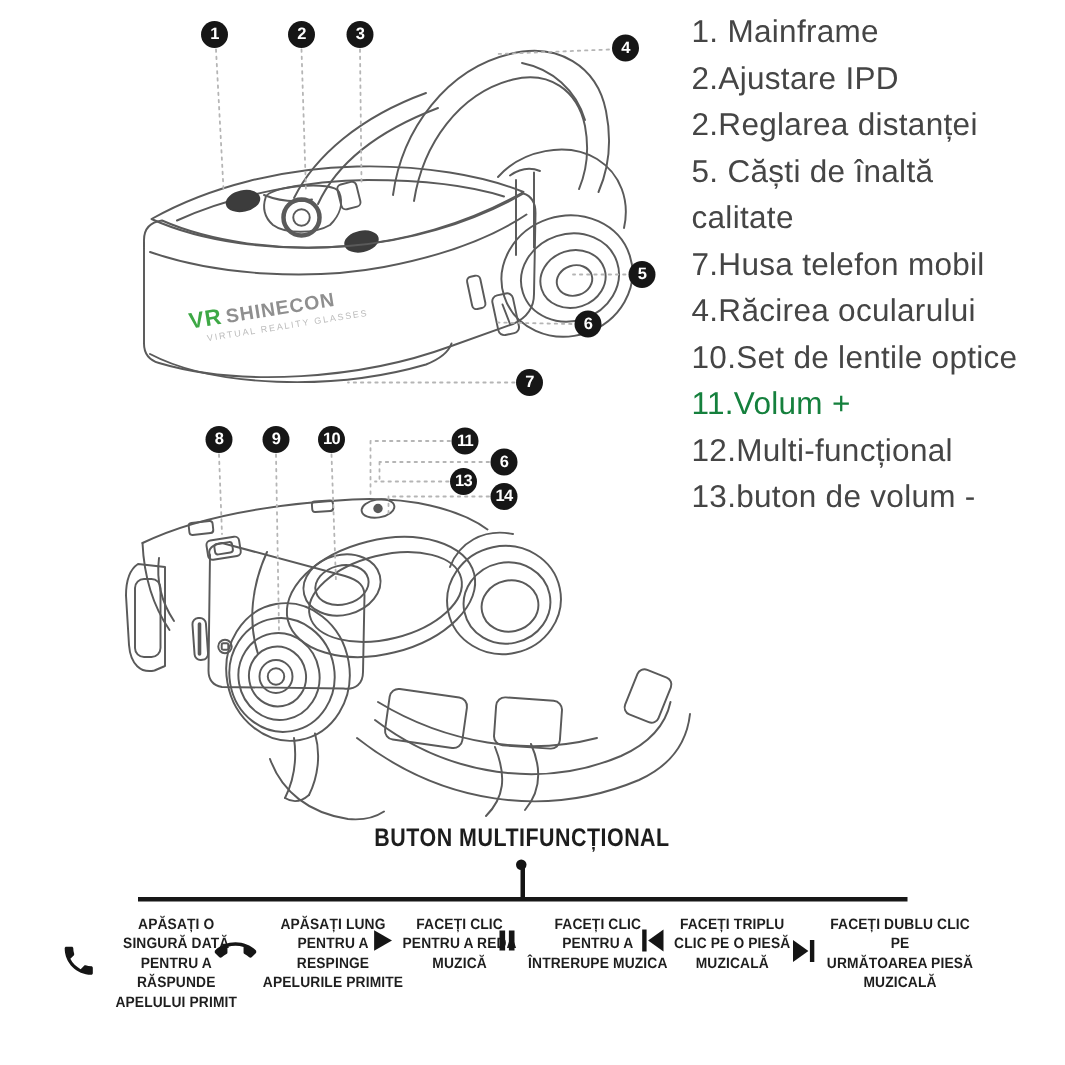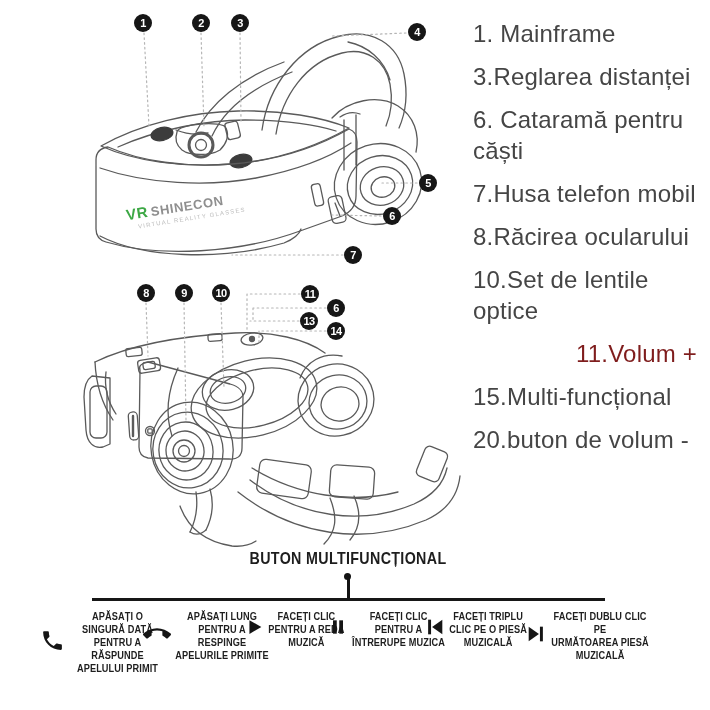--- a/index.html
+++ b/index.html
@@ -20,25 +20,25 @@
   
   .logo { position:absolute; left:126px; top:196px; transform:rotate(-9deg); width:130px; }
   .logo-line { white-space:nowrap; }
   .logo-vr { color:#3da845; font-weight:bold; font-size:15px; letter-spacing:0.5px; }
   .logo-name { color:#8f8f8f; font-weight:bold; font-size:13px; letter-spacing:0.6px; margin-left:3px; }
   .logo-tag { color:#bdbdbd; font-size:6px; letter-spacing:1.2px; margin-top:1px; margin-left:10px; white-space:nowrap; }
 
   
   .legend { position:absolute; left:461px; top:6px; width:248px; margin:0; padding:0; }
   .legend li {
-    list-style:none; margin:12px; padding:0;
-    font-size:24px; line-height:31px; color:#454545;
+    list-style:none; margin:0; padding:0;
+    font-size:21px; line-height:31px; color:#454545;
     white-space:pre-line; letter-spacing:0.2px;
   }
-  .legend li.muted { color:#7f1d1d;text-align:right; }
+  .legend li.muted { color:#15803d; }
 
   
   .guide-title {
     position:absolute; left:348px; top:549px; transform:translateX(-50%) scaleX(0.84);
     font-size:17px; font-weight:bold; color:#1d1d1d; letter-spacing:0.4px; white-space:nowrap;
   }
   .tick-dot { position:absolute; left:344px; top:573px; width:7px; height:7px; border-radius:50%; background:#141414; }
   .tick-line { position:absolute; left:346.5px; top:578px; width:3px; height:21px; background:#141414; }
   .timeline { position:absolute; left:92px; top:598px; width:513px; height:3px; background:#171717; }
 
@@ -204,29 +204,30 @@
 
   <div class="logo">
     <div class="logo-line">
       <span class="logo-vr">VR</span><span class="logo-name">SHINECON</span>
     </div>
     <div class="logo-tag">VIRTUAL REALITY GLASSES</div>
   </div>
 
   <ol class="legend">
     <li>1. Mainframe</li>
-    <li>3.Reglarea distanței</li>
-    <li>6. Cataramă pentru
-căști</li>
+    <li>2.Ajustare IPD</li>
+    <li>2.Reglarea distanței</li>
+    <li>5. Căști de înaltă
+calitate</li>
     <li>7.Husa telefon mobil</li>
-    <li>8.Răcirea ocularului</li>
+    <li>4.Răcirea ocularului</li>
     <li>10.Set de lentile optice</li>
     <li class="muted">11.Volum +</li>
-    <li>15.Multi-funcțional</li>
-    <li>20.buton de volum -</li>
+    <li>12.Multi-funcțional</li>
+    <li>13.buton de volum -</li>
   </ol>
 
   <div class="guide-title">BUTON MULTIFUNCȚIONAL</div>
   <div class="tick-dot"></div>
   <div class="tick-line"></div>
   <div class="timeline"></div>
 
   <div class="action" style="left:40px">
     <span class="action-icon">
       <svg width="25" height="25" viewBox="0 0 24 24" fill="#151515">

